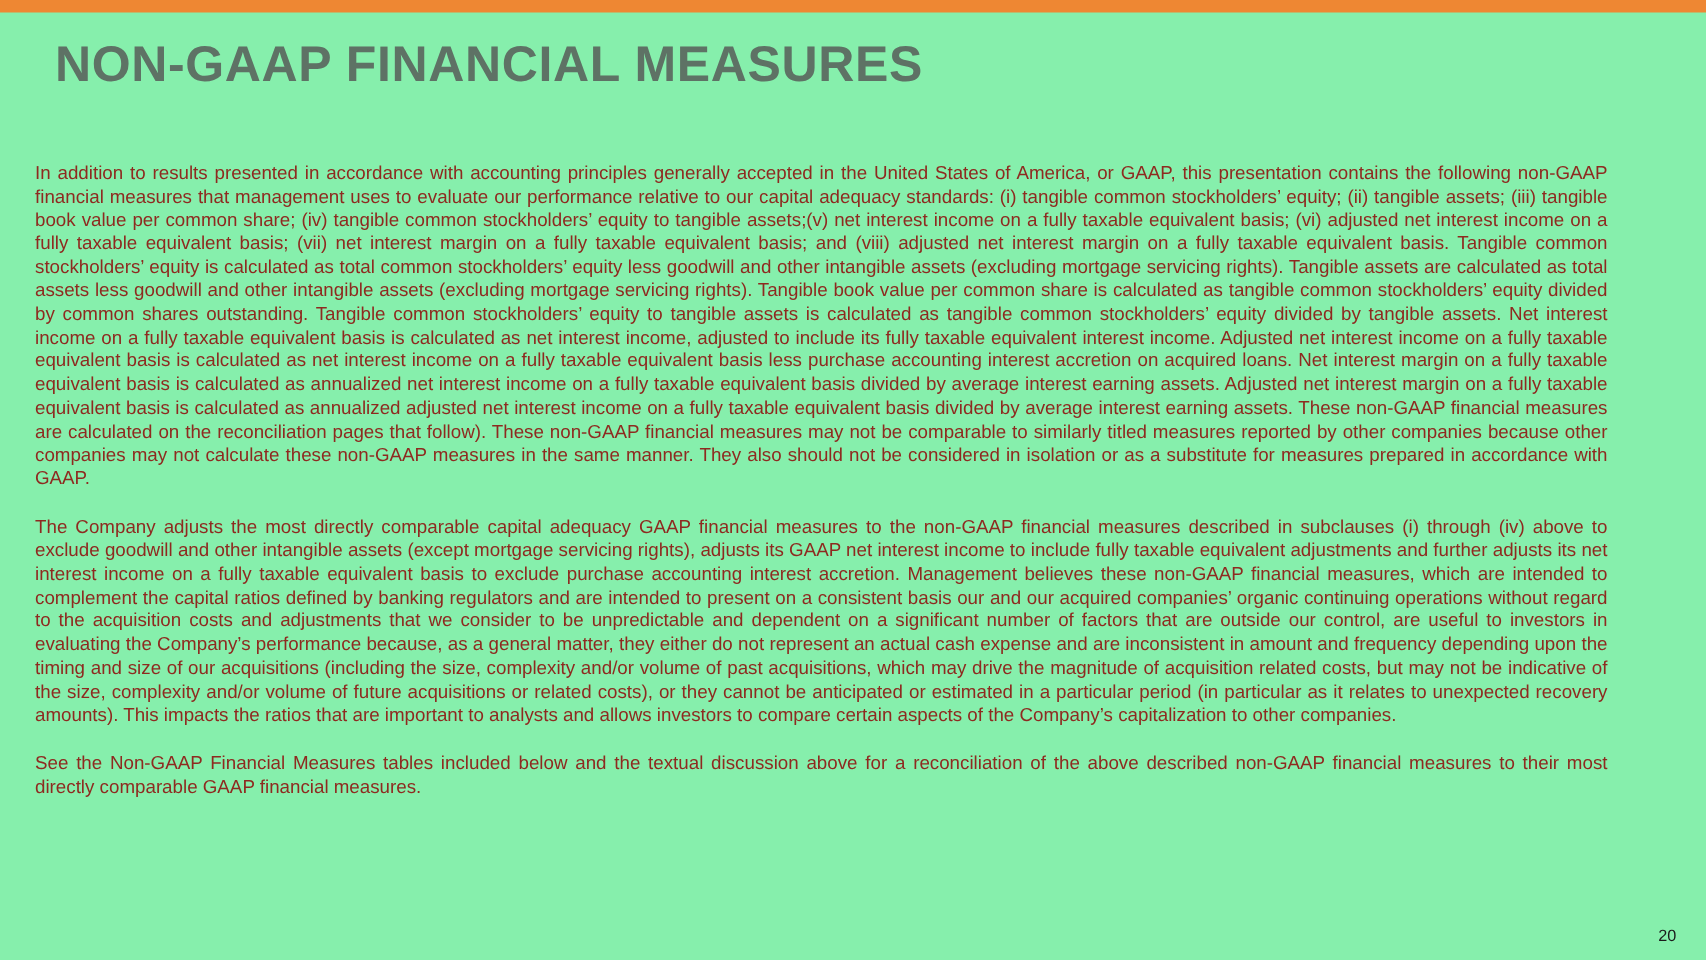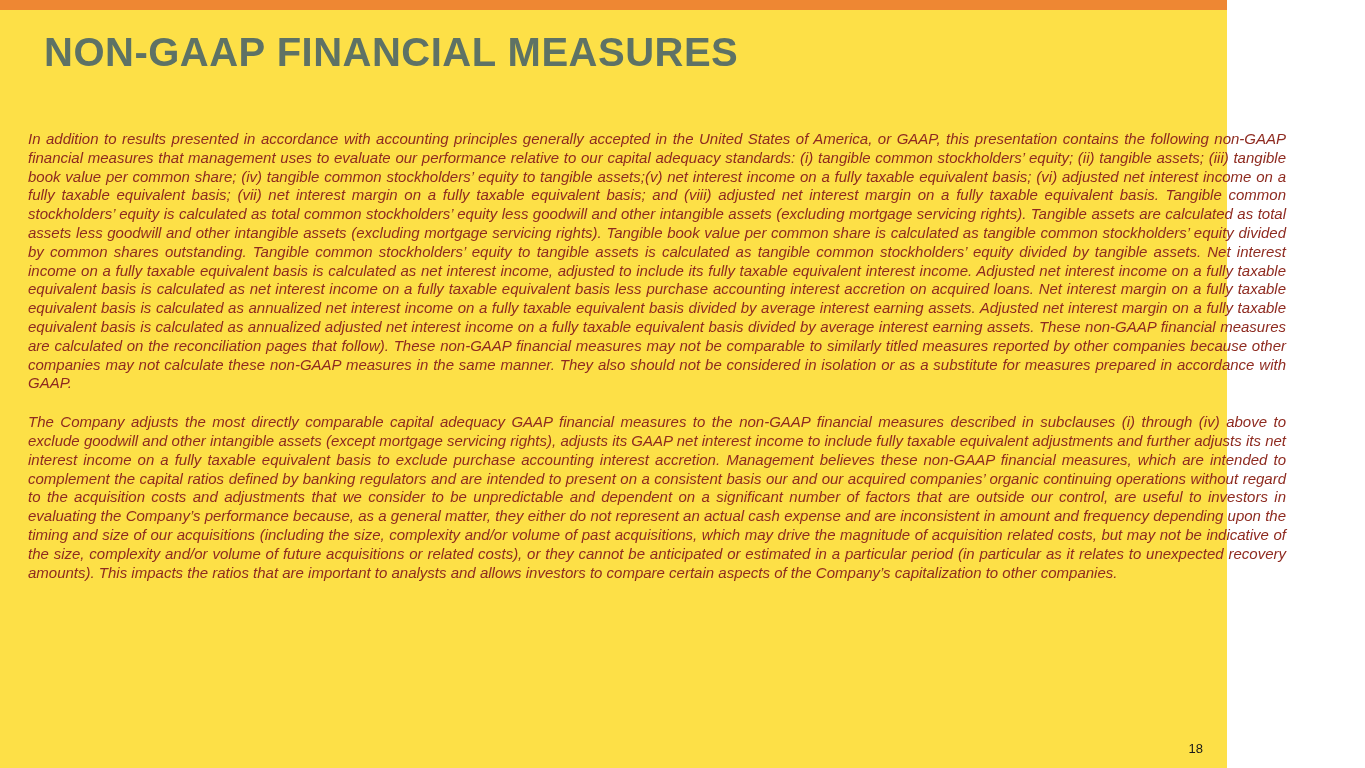--- a/index.html
+++ b/index.html
@@ -5,23 +5,23 @@
   * { margin: 0; padding: 0; box-sizing: border-box; }
   html, body {
     width: 1365px;
     height: 768px;
     background: #ffffff;
     font-family: "Liberation Sans", sans-serif;
     overflow: hidden;
   }
   .slide {
     position: relative;
-    width: 1227px;
+    width: 1365px;
     height: 768px;
-    background: #fde047;
+    background: #86efac;
   }
   .accent-bar {
     position: absolute;
     top: 0;
     left: 0;
     width: 100%;
     height: 10px;
     background: #EE8733;
   }
   .slide-title {
@@ -36,21 +36,20 @@
   }
   .body-text {
     position: absolute;
     top: 130px;
     left: 28px;
     width: 1258px;
     color: #8E2A20;
     font-size: 15px;
     line-height: 18.8px;
     text-align: justify;
-    font-style: italic;
   }
   .body-text p { margin: 0; }
   .body-text p + p { margin-top: 20px; }
   .page-number {
     position: absolute;
     right: 24px;
     bottom: 12px;
     font-size: 13px;
     color: #1a1a1a;
   }
@@ -59,16 +58,17 @@
 <body>
 
 <div class="slide">
   <div class="accent-bar"></div>
 
   <h1 class="slide-title">NON-GAAP FINANCIAL MEASURES</h1>
 
   <div class="body-text">
     <p>In addition to results presented in accordance with accounting principles generally accepted in the United States of America, or GAAP, this presentation contains the following non-GAAP financial measures that management uses to evaluate our performance relative to our capital adequacy standards: (i) tangible common stockholders’ equity; (ii) tangible assets; (iii) tangible book value per common share; (iv) tangible common stockholders’ equity to tangible assets;(v) net interest income on a fully taxable equivalent basis; (vi) adjusted net interest income on a fully taxable equivalent basis; (vii) net interest margin on a fully taxable equivalent basis; and (viii) adjusted net interest margin on a fully taxable equivalent basis. Tangible common stockholders’ equity is calculated as total common stockholders’ equity less goodwill and other intangible assets (excluding mortgage servicing rights). Tangible assets are calculated as total assets less goodwill and other intangible assets (excluding mortgage servicing rights). Tangible book value per common share is calculated as tangible common stockholders’ equity divided by common shares outstanding. Tangible common stockholders’ equity to tangible assets is calculated as tangible common stockholders’ equity divided by tangible assets. Net interest income on a fully taxable equivalent basis is calculated as net interest income, adjusted to include its fully taxable equivalent interest income. Adjusted net interest income on a fully taxable equivalent basis is calculated as net interest income on a fully taxable equivalent basis less purchase accounting interest accretion on acquired loans. Net interest margin on a fully taxable equivalent basis is calculated as annualized net interest income on a fully taxable equivalent basis divided by average interest earning assets. Adjusted net interest margin on a fully taxable equivalent basis is calculated as annualized adjusted net interest income on a fully taxable equivalent basis divided by average interest earning assets. These non-GAAP financial measures are calculated on the reconciliation pages that follow). These non-GAAP financial measures may not be comparable to similarly titled measures reported by other companies because other companies may not calculate these non-GAAP measures in the same manner. They also should not be considered in isolation or as a substitute for measures prepared in accordance with GAAP.</p>
     <p>The Company adjusts the most directly comparable capital adequacy GAAP financial measures to the non-GAAP financial measures described in subclauses (i) through (iv) above to exclude goodwill and other intangible assets (except mortgage servicing rights), adjusts its GAAP net interest income to include fully taxable equivalent adjustments and further adjusts its net interest income on a fully taxable equivalent basis to exclude purchase accounting interest accretion. Management believes these non-GAAP financial measures, which are intended to complement the capital ratios defined by banking regulators and are intended to present on a consistent basis our and our acquired companies’ organic continuing operations without regard to the acquisition costs and adjustments that we consider to be unpredictable and dependent on a significant number of factors that are outside our control, are useful to investors in evaluating the Company’s performance because, as a general matter, they either do not represent an actual cash expense and are inconsistent in amount and frequency depending upon the timing and size of our acquisitions (including the size, complexity and/or volume of past acquisitions, which may drive the magnitude of acquisition related costs, but may not be indicative of the size, complexity and/or volume of future acquisitions or related costs), or they cannot be anticipated or estimated in a particular period (in particular as it relates to unexpected recovery amounts). This impacts the ratios that are important to analysts and allows investors to compare certain aspects of the Company’s capitalization to other companies.</p>
+    <p>See the Non-GAAP Financial Measures tables included below and the textual discussion above for a reconciliation of the above described non-GAAP financial measures to their most directly comparable GAAP financial measures.</p>
   </div>
 
-  <div class="page-number">18</div>
+  <div class="page-number">20</div>
 </div>
 
 </body></html>

